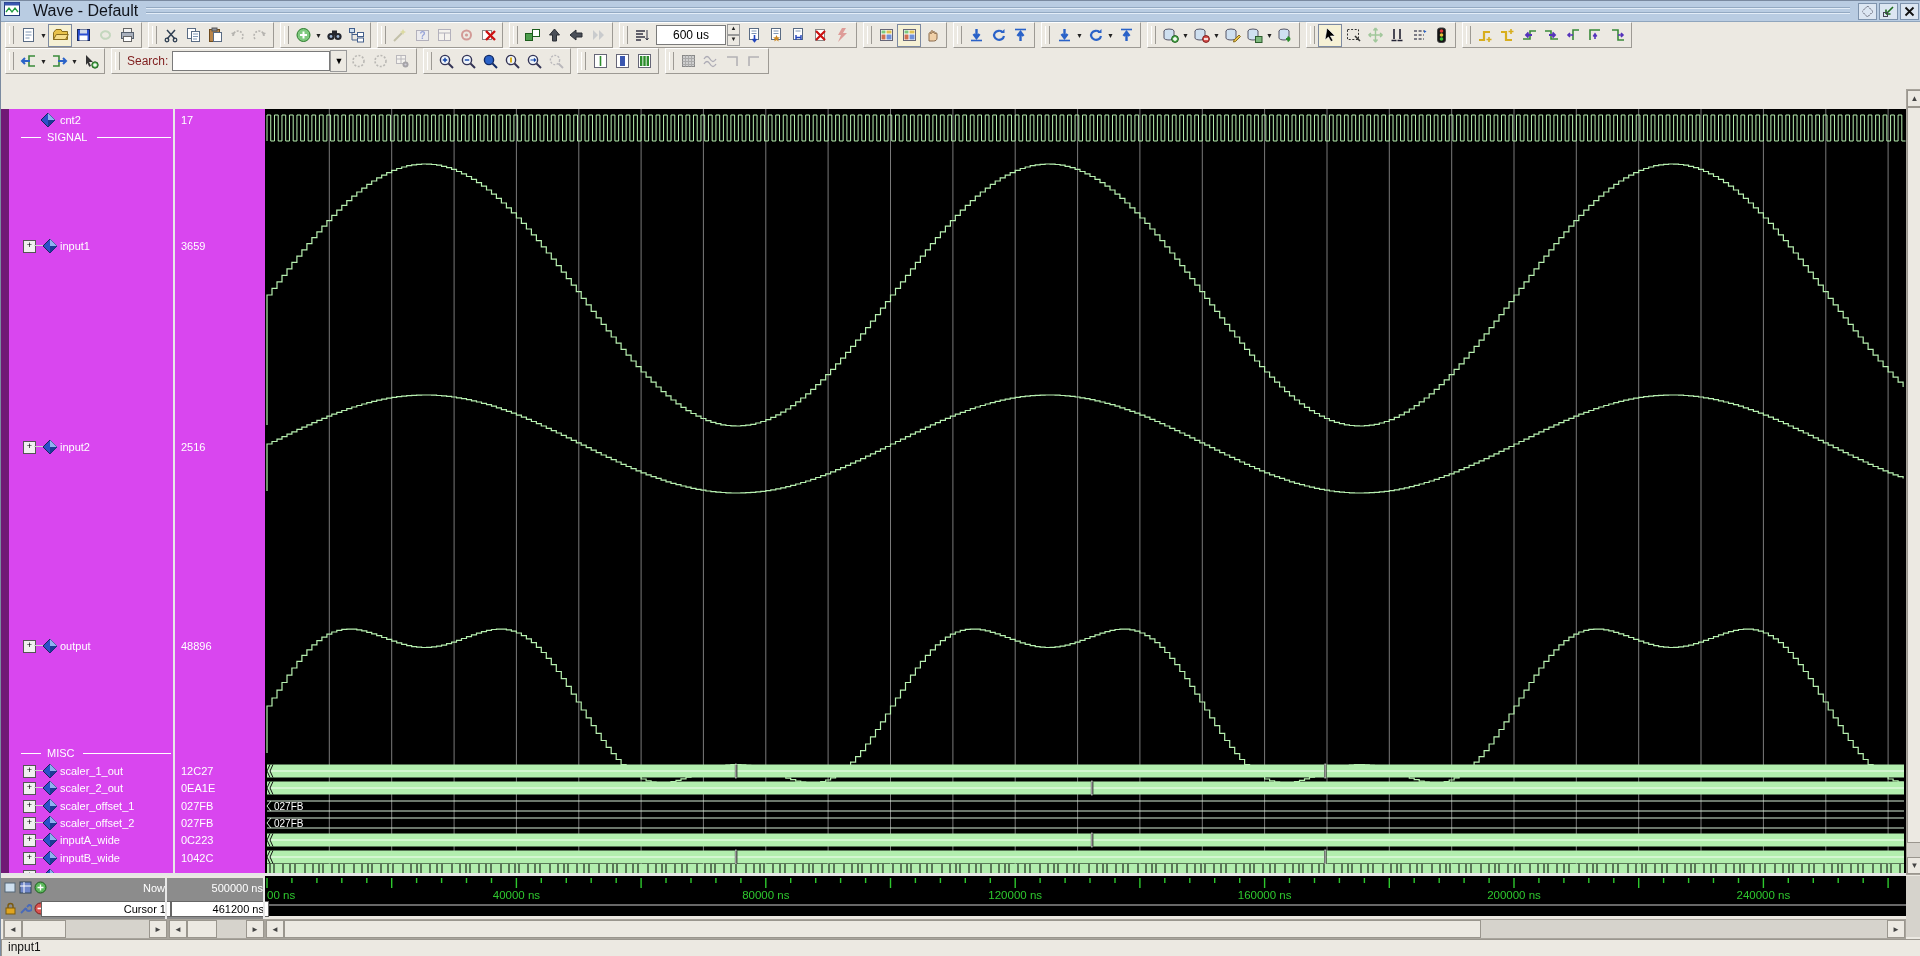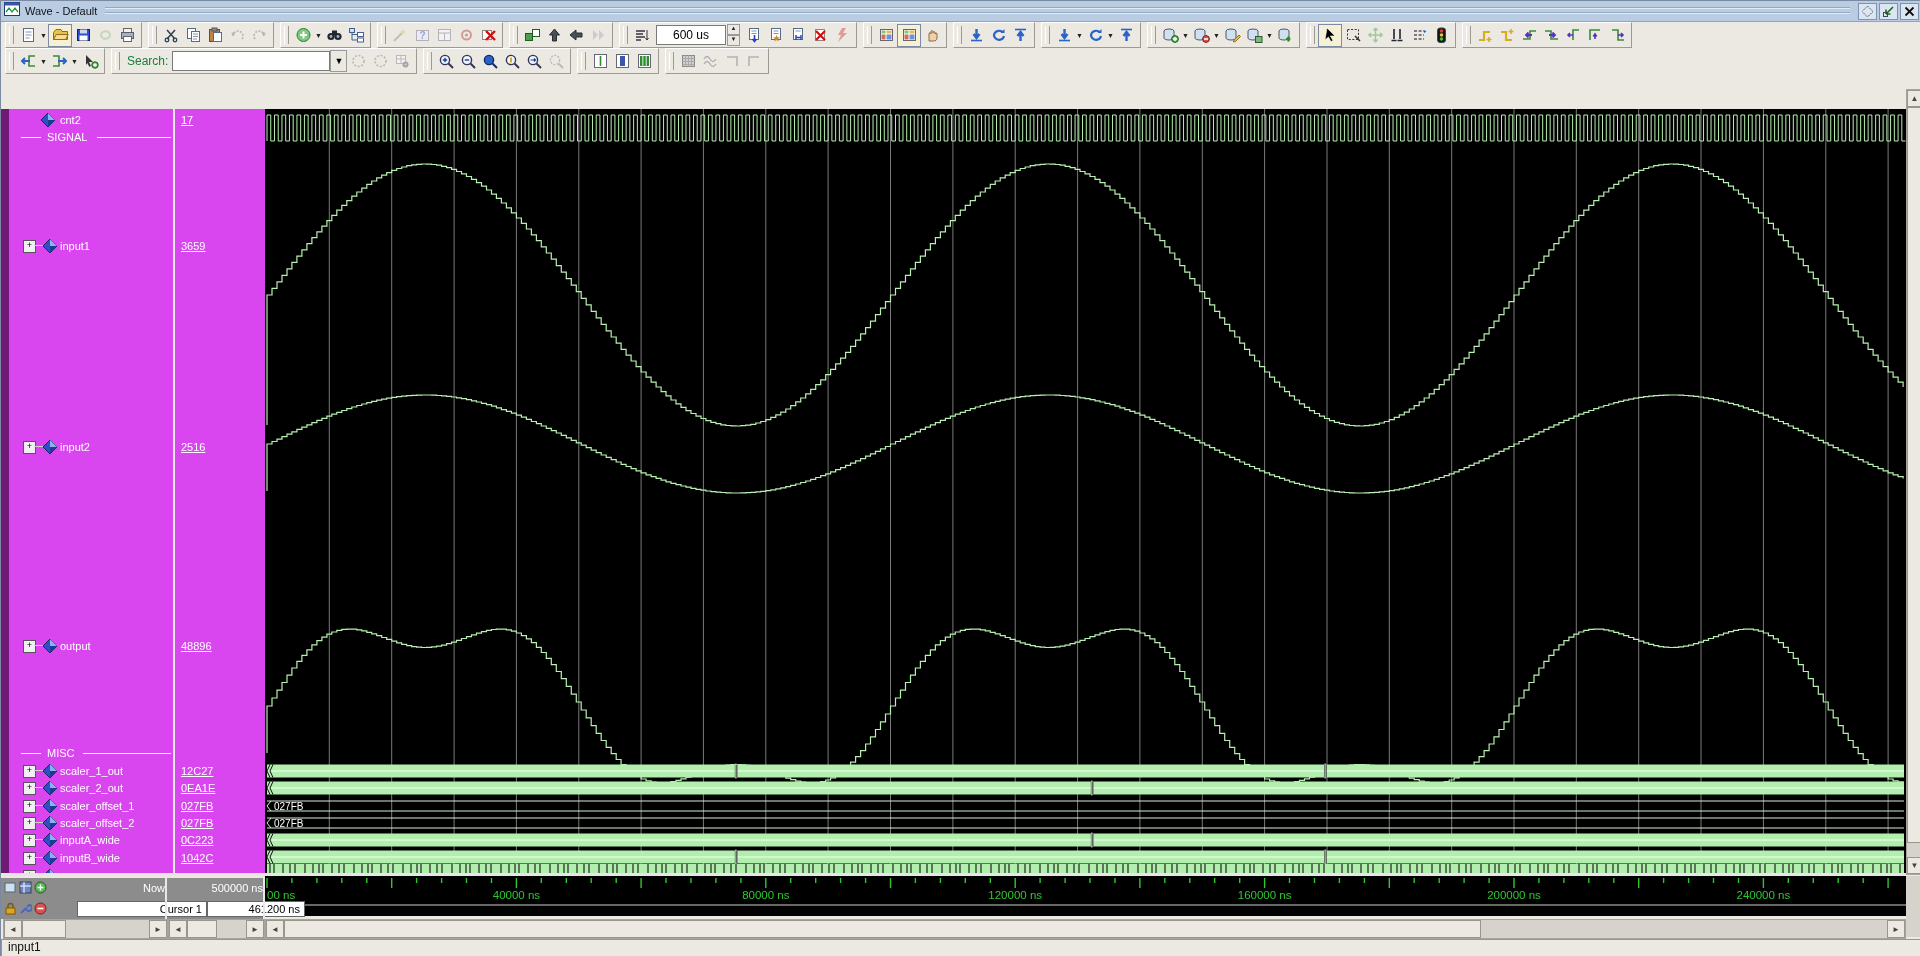--- a/index.html
+++ b/index.html
@@ -1,62 +1,62 @@
 <!DOCTYPE html>
 <html><head>
 <meta charset="utf-8">
 <style>
   html,body{margin:0;padding:0;background:#d4d0c8;font-family:"Liberation Sans",sans-serif;}
   #win{position:relative;width:1920px;height:956px;background:#ece9e2;overflow:hidden;border:1px solid #7a8aa0;}
   .abs{position:absolute;}
   
   #titlebar{position:absolute;left:0;top:0;width:1920px;height:20px;background:#b9cce2;border-bottom:1px solid #8fa5bd;display:flex;align-items:center;}
-  #tTitle{font-size:11px;color:#10131a;margin-left:5px;white-space:nowrap;}
+  #tTitle{font-size:16px;color:#10131a;margin-left:13px;white-space:nowrap;}
   #tStripes{flex:1;height:10px;margin:0 8px;background:repeating-linear-gradient(180deg,transparent 0 1px,#93a9c2 1px 2px,#e3edf8 2px 3px,transparent 3px 5px);}
   .tbtn{width:17px;height:15px;background:#dce6f2;border:1px solid #7e93ad;margin-right:2px;display:flex;align-items:center;justify-content:center;font-size:10px;color:#222;}
   
   .toolbar{position:absolute;left:0;width:1920px;height:26px;display:flex;align-items:center;padding-left:4px;background:#ece9e2;}
   #tb1{top:21px;} #tb2{top:47px;}
   .tgroup{display:flex;align-items:center;border:1px solid #fff;border-right-color:#9d9a94;border-bottom-color:#9d9a94;padding:0 3px;margin-right:6px;height:24px;background:#ece9e2;}
   .tgrip{width:3px;height:18px;margin-right:3px;border-left:1px solid #fff;border-right:1px solid #9d9a94;}
   .ibtn{width:22px;height:21px;display:flex;align-items:center;justify-content:center;position:relative;}
   .ibtn.sel{border:1px solid #7d8aa2;background:#f6f1d5;}
   .ibtn.dim{opacity:.42;}
   .caret{width:9px;height:21px;display:flex;align-items:center;justify-content:center;font-size:7px;color:#222;}
   .tfield{height:18px;background:#fff;border:1px solid #7a7a7a;display:flex;align-items:center;font-size:12px;padding:0 3px;}
   #runlen{width:62px;justify-content:center;}
   .spin{display:flex;flex-direction:column;margin-left:1px;}
   .spin div{width:11px;height:9px;background:#ece9e2;border:1px solid #9a9a9a;font-size:6px;line-height:7px;text-align:center;color:#222;}
-  .tlabel{font-size:12px;color:#15803d;margin:0 4px;}
+  .tlabel{font-size:12px;color:#7f1d1d;margin:0 4px;}
   #searchbox{width:150px;}
   #searchdrop{width:15px;height:20px;background:#ece9e2;border:1px solid #9a9a9a;font-size:9px;display:flex;align-items:center;justify-content:center;}
   
   #hdrstrip{position:absolute;left:0;top:88px;width:1920px;height:20px;}
   #panelHdr{position:absolute;left:0;top:0;width:264px;height:20px;background:#8c8c8c;border-bottom:2px solid #e8e8e8;}
   #msgsLbl{position:absolute;right:14px;top:3px;color:#fff;font-size:11px;}
   #waveHdr{position:absolute;left:264px;top:0;width:1641px;height:20px;background:#ece9e2;border-bottom:1px solid #bbb;}
   #waveHdrIn{position:absolute;left:0;top:9px;width:100%;height:11px;background:#fafafa;border-top:1px solid #999;}
   
   #panel{position:absolute;left:0;top:108px;width:264px;height:767px;background:#d946ef;overflow:hidden;border-left:8px solid #701a75;}
   .sigrow{position:absolute;left:0;width:264px;height:17px;color:#fff;font-size:11px;display:flex;align-items:center;}
   .sname{position:absolute;left:51px;white-space:nowrap;}
-  .sval{position:absolute;left:172px;white-space:nowrap;text-decoration:underline;}
+  .sval{position:absolute;left:172px;white-space:nowrap;}
   .plus{position:absolute;left:14px;top:3px;width:11px;height:11px;background:#f0f0f0;border:1px solid #555;color:#000;font-size:9px;line-height:9px;text-align:center;}
   .treeline{position:absolute;left:25px;top:8px;width:10px;height:1px;background:#cfcfcf;}
   .diam{position:absolute;left:34px;top:2px;}
   .divider{position:absolute;left:0;width:264px;height:17px;color:#fff;font-size:11px;}
   .divline{position:absolute;top:8px;height:1px;background:#fff;}
   .vsep{position:absolute;top:0;width:2px;background:#e8e8e8;}
   
   #cursorPane{position:absolute;left:0;top:877px;width:264px;height:41px;background:#8c8c8c;}
   .crow{position:absolute;left:0;width:264px;height:20px;font-size:11px;display:flex;align-items:center;}
   .cicons{position:absolute;left:3px;top:3px;display:flex;gap:2px;}
   .clabel{position:absolute;left:40px;width:120px;text-align:right;}
   .cvalue{position:absolute;left:170px;width:88px;text-align:right;}
-  .cellwhite{background:#fff;color:#000;border:1px solid #666;margin-left:36px;}
+  .cellwhite{background:#fff;color:#000;border:1px solid #666;}
   
   .sb{position:absolute;background:#d6d3cc;border:1px solid #a8a49c;display:flex;align-items:center;}
   .sbBtn{width:16px;height:16px;background:#ece9e2;border:1px solid #9a968e;font-size:8px;color:#444;display:flex;align-items:center;justify-content:center;flex:none;}
   .sbThumb{height:16px;background:#ece9e2;border:1px solid #9a968e;flex:none;}
   #vsb{flex-direction:column;}
   #vsb .sbBtn{width:14px;height:15px;}
   #vsb .sbThumb{width:14px;}
   
   #statusbar{position:absolute;left:0;top:938px;width:1920px;height:18px;background:#ece9e2;display:flex;}
   .scell{height:16px;border:1px solid #9a968e;border-bottom-color:#fff;border-right-color:#fff;font-size:12px;color:#111;padding:0 6px;line-height:15px;background:#ece9e2;white-space:nowrap;overflow:hidden;}

